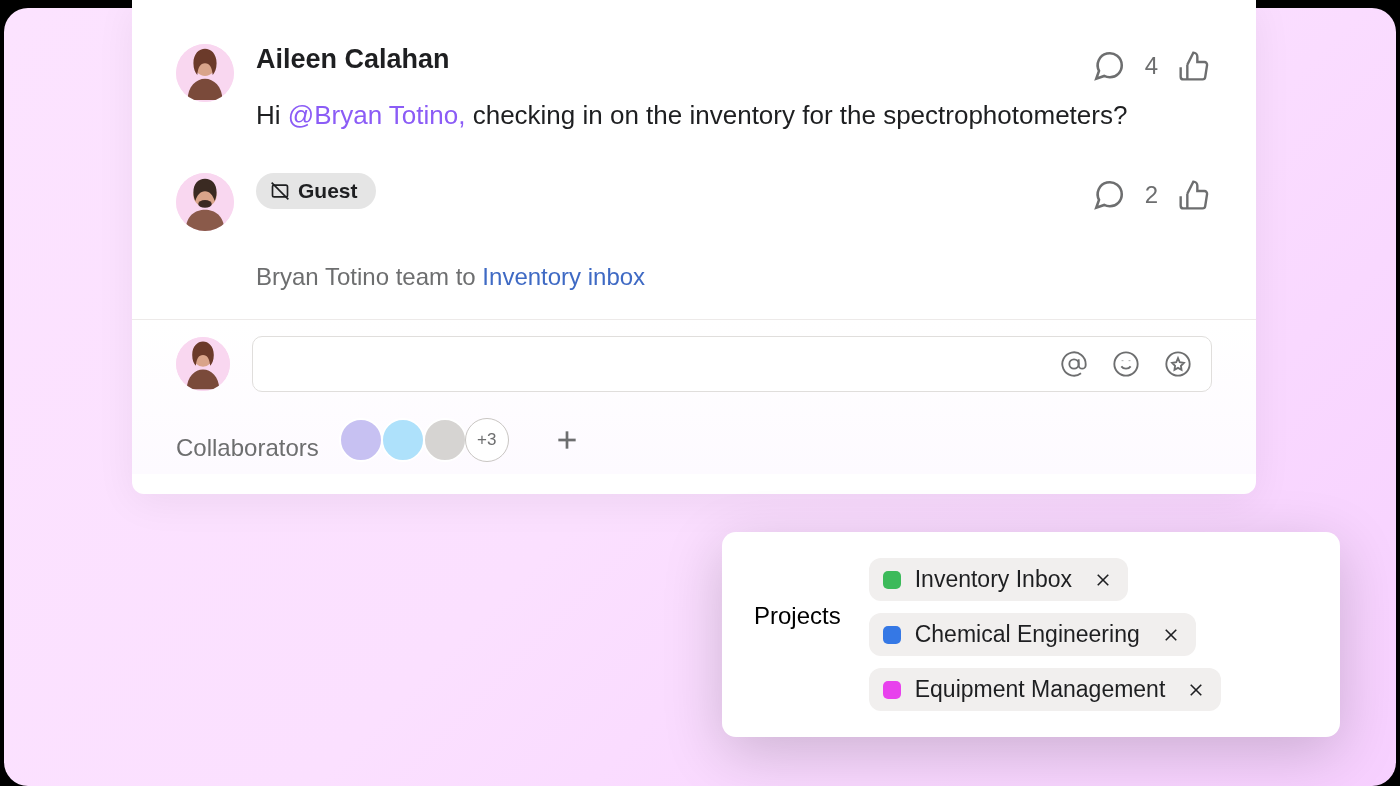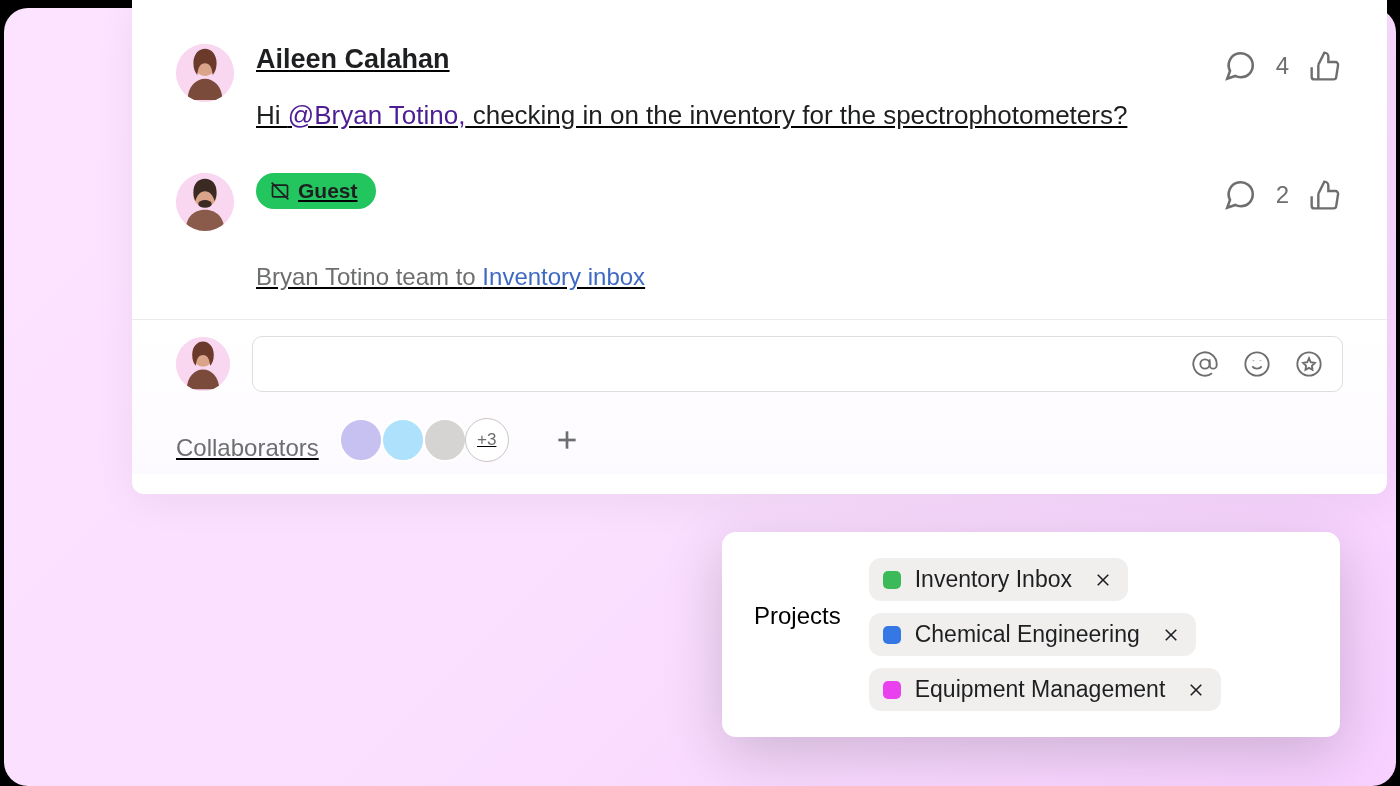--- a/index.html
+++ b/index.html
@@ -15,48 +15,47 @@
     position: absolute;
     inset: 0;
     background: linear-gradient(135deg, #fce3ff 0%, #fbe0ff 50%, #f7d0ff 100%);
     border-radius: 24px;
     margin: 8px 4px 0 4px;
   }
   .panel {
     position: absolute;
     left: 132px;
     top: 0;
-    width: 1255px;
+    width: 1124px;
     background: #fff;
     border-radius: 0 0 12px 12px;
     box-shadow: 0 8px 40px rgba(0,0,0,0.06);
     padding-bottom: 20px;
-    text-decoration: underline;
   }
   .comments { padding: 44px 44px 0 44px; }
   .comment { display: flex; gap: 22px; margin-bottom: 36px; position: relative; }
   .avatar {
     width: 58px; height: 58px; border-radius: 50%;
     background: #f9d7f0; flex-shrink: 0;
     overflow: hidden;
     display:flex; align-items:center; justify-content:center;
   }
   .avatar svg { width: 100%; height: 100%; }
   .comment-body { flex: 1; }
   .comment-header { display: flex; align-items: center; gap: 16px; margin-bottom: 18px;}
   .author { font-size: 27px; font-weight: 600; color: #1e1f21; }
   .guest-badge {
     display: inline-flex; align-items: center; gap: 8px;
-    background: #22c55e; color: #1e1f21;
+    background: #e5e5e5; color: #1e1f21;
     border-radius: 999px; padding: 6px 18px 6px 14px;
     font-size: 21px; font-weight: 600;
   }
   .guest-badge svg { width: 20px; height: 20px; }
   .comment-text { font-size: 26px; line-height: 1.7; color: #1e1f21; }
-  .mention { color: #4c1d95; }
+  .mention { color: #8b5cf6; }
   .comment-actions {
     position: absolute; right: 0; top: 4px;
     display: flex; align-items: center; gap: 18px;
     color: #6d6e6f;
   }
   .comment-actions .icon-btn { width: 36px; height: 36px; display:flex; align-items:center; justify-content:center; cursor:pointer;}
   .comment-actions svg { stroke: #6d6e6f; fill:none; stroke-width:1.8;}
   .like-count { font-size: 24px; color:#6d6e6f; }
   .system-msg { font-size: 24px; color:#6d6e6f; padding-left: 80px; margin-top: -4px; margin-bottom: 28px;}
   .system-msg a { color:#3f6ac4; text-decoration:none;}

